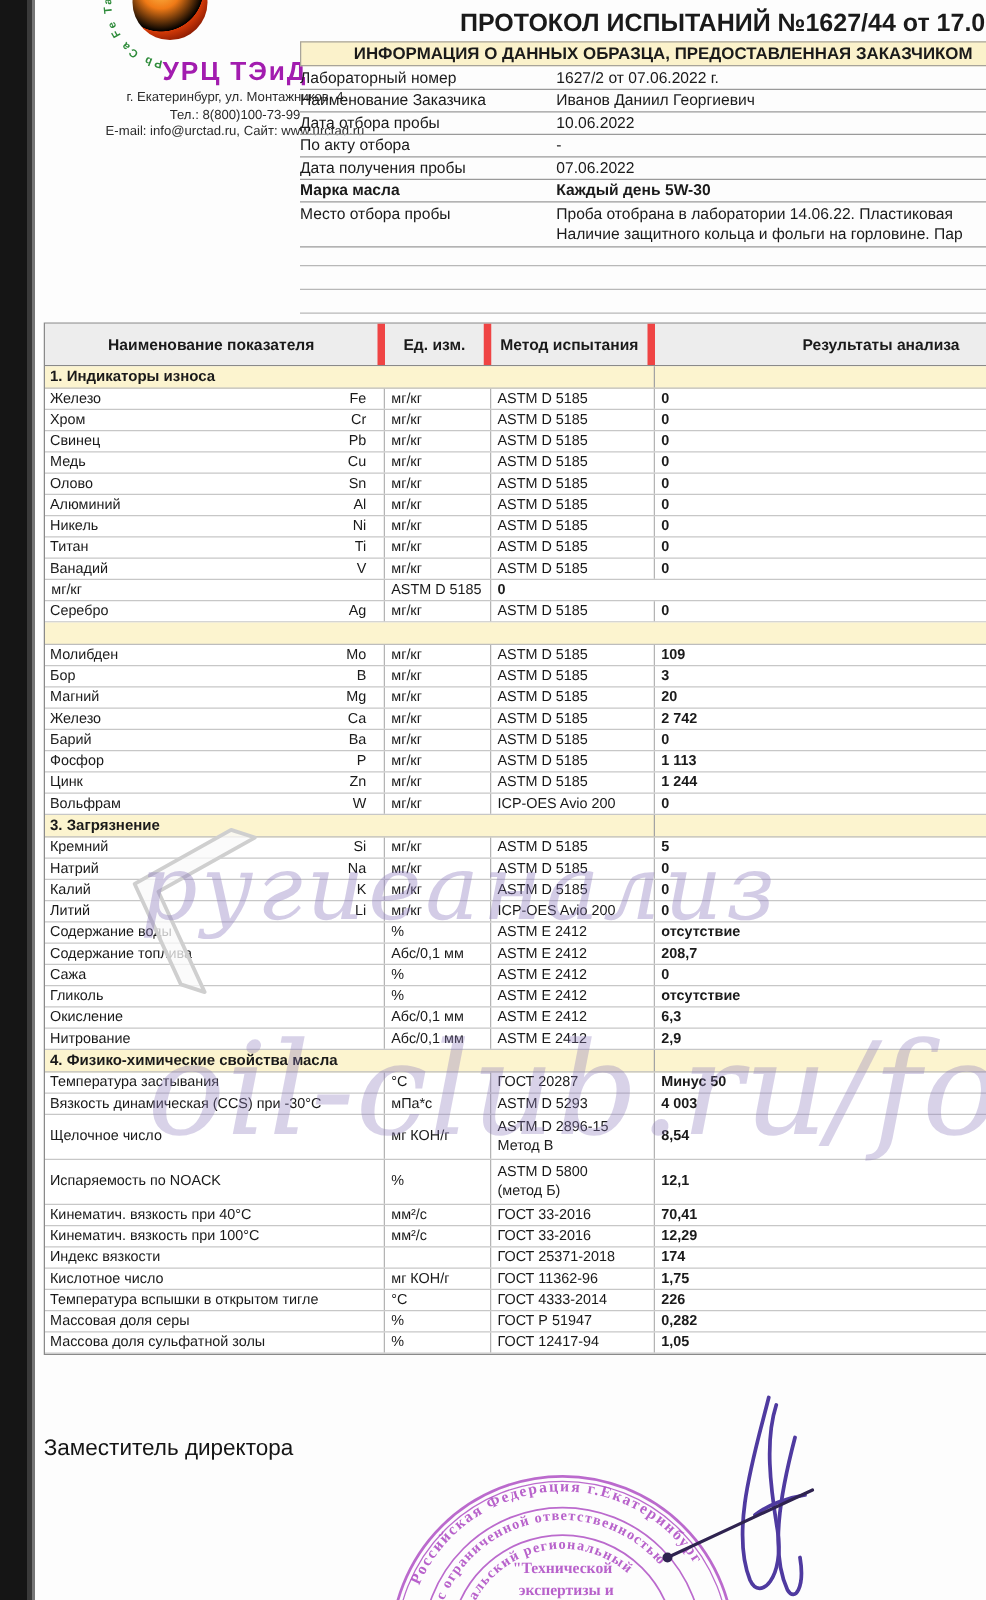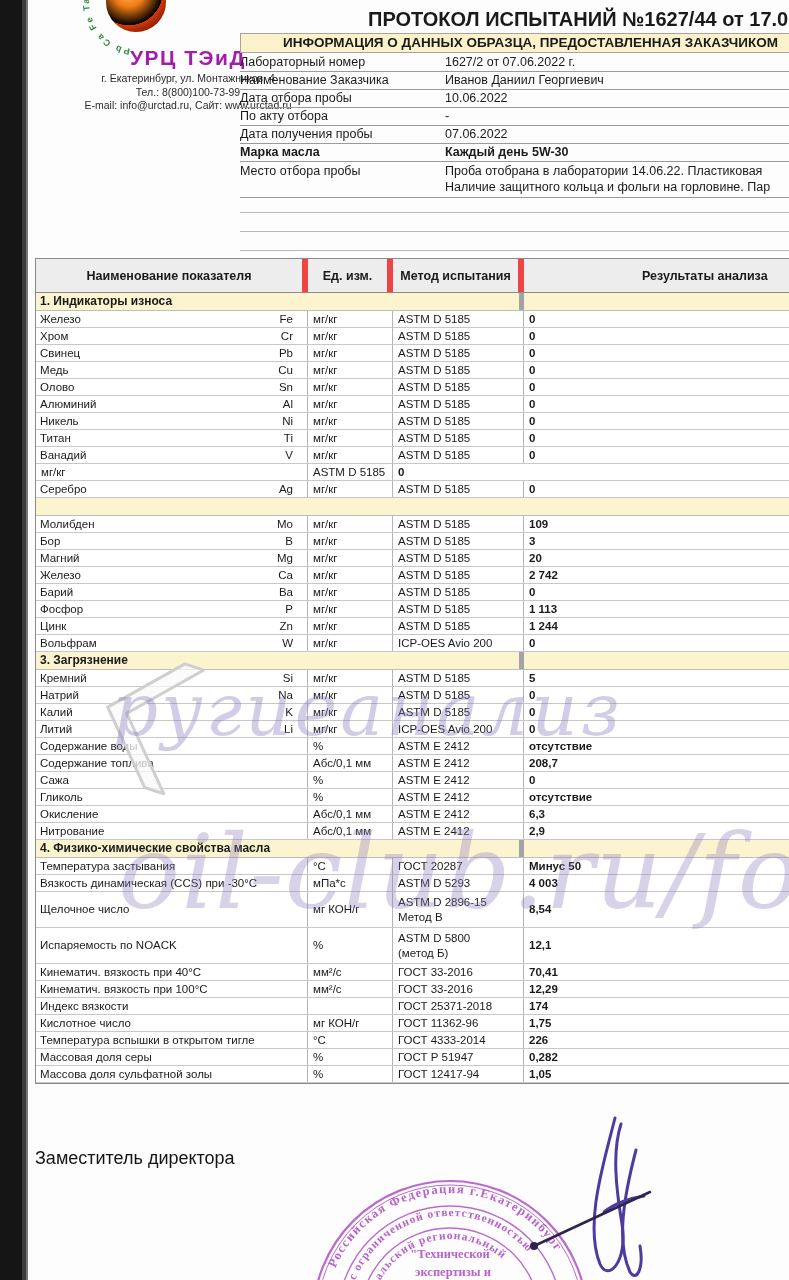--- a/index.html
+++ b/index.html
@@ -29,21 +29,21 @@
   .info-empty{border-bottom:1px solid #b8b8b8;}
   
   .rtable{position:absolute;left:35px;top:258px;width:900px;font-size:11.5px;
     border:1px solid #8a8a8a;box-sizing:border-box;background:#fff;}
   .hd-row{display:grid;grid-template-columns:272px 85px 131px 1fr;height:33px;
     background:#ededed;font-weight:bold;font-size:12.5px;border-bottom:1px solid #8a8a8a;}
   .hd-row>div{display:flex;align-items:center;justify-content:center;border-right:6px solid #ef4444;}
   .hd-row>div:last-child{border-right:none;justify-content:flex-start;padding-left:118px;}
   .sec-row{display:grid;grid-template-columns:488px 1fr;height:18px;background:#fcf4cf;
     font-weight:bold;font-size:12px;border-bottom:1px solid #bdbdbd;box-sizing:border-box;}
-  .sec-row .st{padding-left:4px;line-height:17px;border-right:5px solid #a3a3a3;white-space:nowrap;}
+  .sec-row .st{padding-left:4px;line-height:17px;border-right:1px solid #a3a3a3;white-space:nowrap;}
   .t-row{display:grid;grid-template-columns:272px 85px 131px 1fr;height:17px;
     border-bottom:1px solid #c7c7c7;box-sizing:border-box;}
   .t-row.tall{height:36px;}
   .t-row>div{border-right:1px solid #b4b4b4;line-height:16px;overflow:hidden;}
   .t-row>div:last-child{border-right:none;}
   .t-row .c-name{display:flex;justify-content:space-between;padding:0 14px 0 4px;white-space:nowrap;}
   .t-row .c-unit,.t-row .c-meth{padding-left:5px;white-space:nowrap;}
   .t-row .c-meth{white-space:pre-line;}
   .t-row.tall>div{display:flex;flex-direction:column;justify-content:center;line-height:15px;}
   .t-row .c-res{font-weight:bold;padding-left:5px;white-space:nowrap;}

